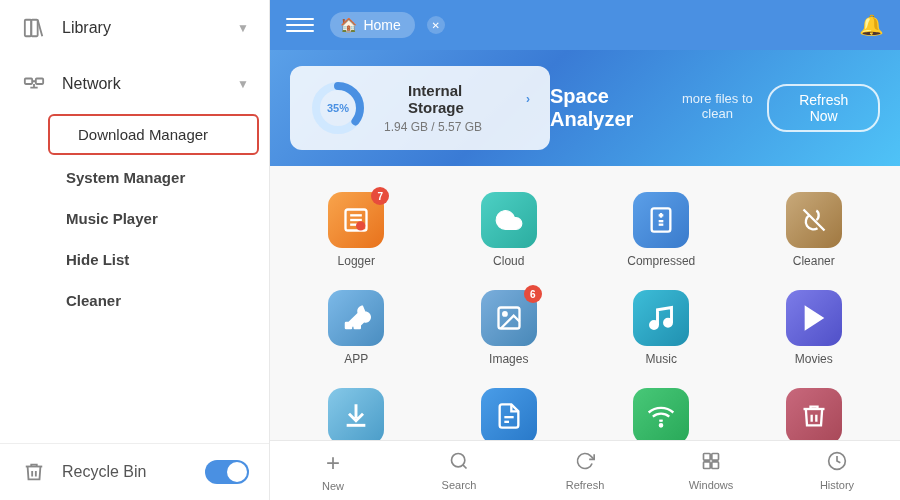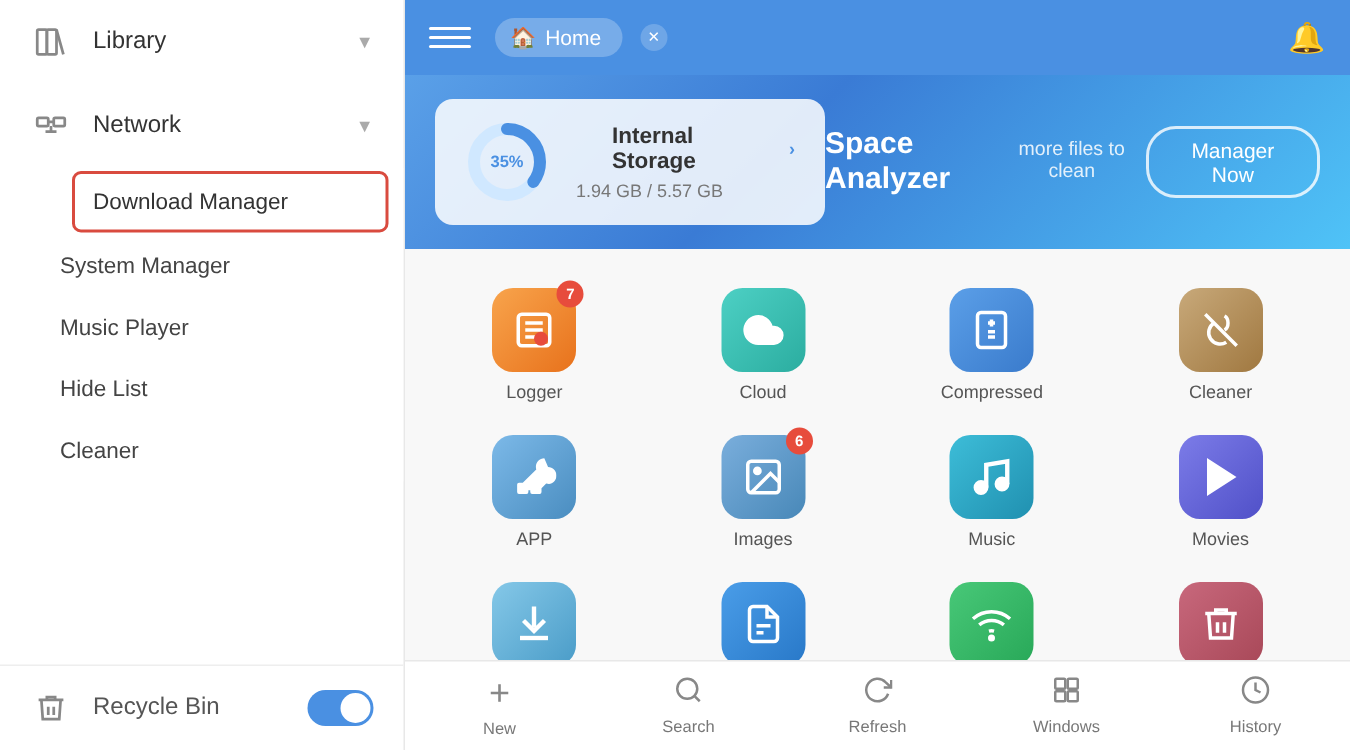--- a/index.html
+++ b/index.html
@@ -56,31 +56,32 @@
       background: #f5f5f5;
     }
 
     .sidebar-submenu {
       background: #fff;
     }
 
     .sidebar-submenu-item {
       display: flex;
       align-items: center;
-      padding: 12px 20px 12px 40px;
+      padding: 12px 20px 12px 66px;
       cursor: pointer;
       font-size: 15px;
       color: #444;
+      font-weight: bold;
     }
 
     .sidebar-submenu-item.active {
       border: 2px solid #d94b3f;
       border-radius: 6px;
       margin: 2px 10px 2px 48px;
-      padding: 10px 12px;
+      padding: 10px 28px;
       color: #333;
       font-weight: 500;
     }
 
     .sidebar-bottom {
       margin-top: auto;
       border-top: 1px solid #eee;
       display: flex;
       align-items: center;
       padding: 14px 20px;
@@ -491,21 +492,21 @@
           <span>Internal Storage</span>
           <span class="arrow">›</span>
         </div>
         <div class="storage-sub">1.94 GB / 5.57 GB</div>
       </div>
     </div>
 
     <div class="space-analyzer">
       <div class="space-analyzer-title">Space Analyzer</div>
       <div class="space-analyzer-sub">more files to clean</div>
-      <button class="analyze-btn">Manager Now</button>
+      <button class="analyze-btn">Refresh Now</button>
     </div>
   </div>
 
   <div class="grid-area">
     <div class="grid">
 
       <div class="grid-item">
         <div class="app-icon bg-logger">
           <svg width="28" height="28" viewBox="0 0 24 24" fill="none" stroke="white" stroke-width="2">
             <rect x="3" y="3" width="18" height="18" rx="2"></rect>

